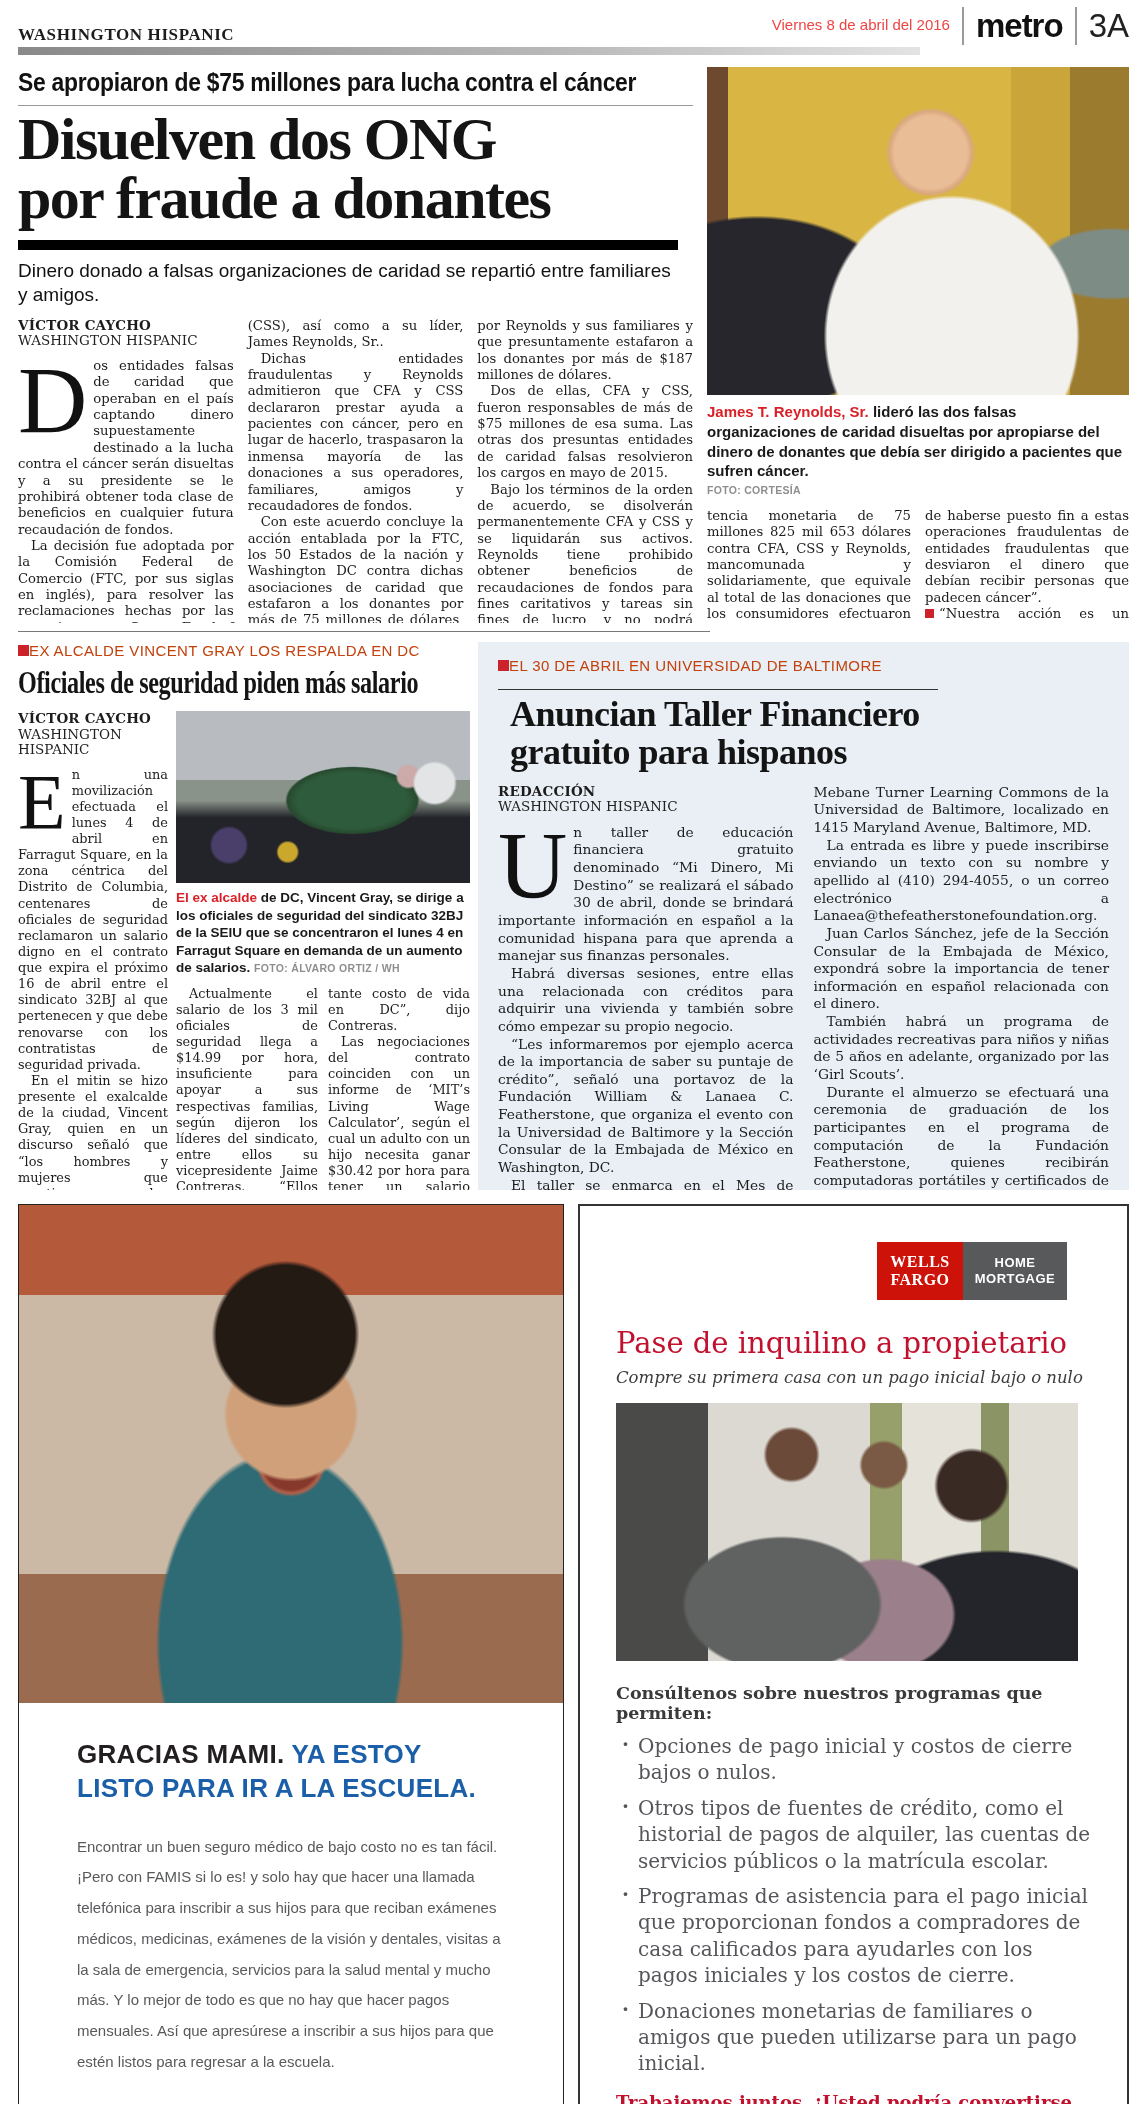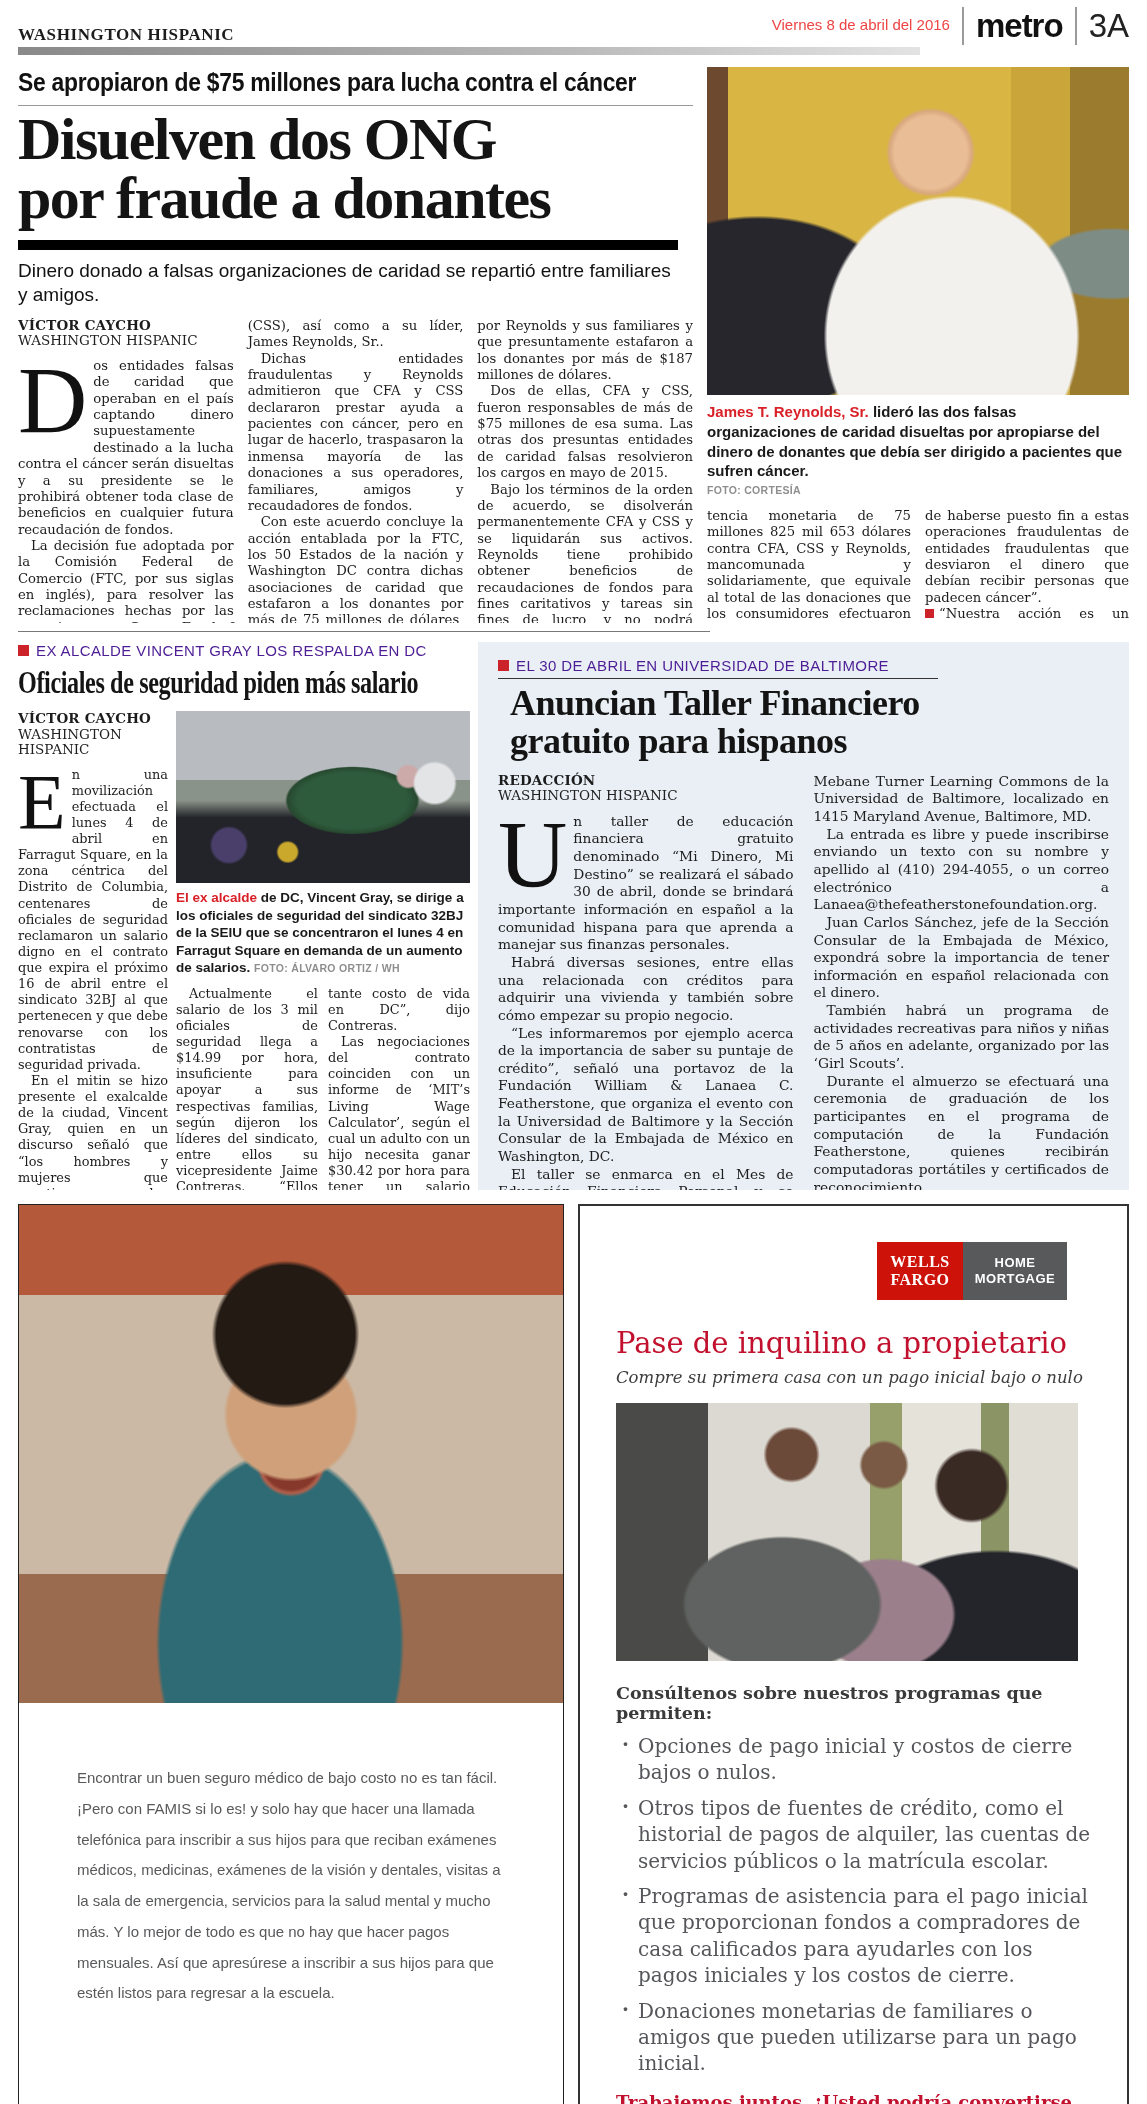--- a/index.html
+++ b/index.html
@@ -52,43 +52,43 @@
       linear-gradient(90deg,#6d4a2f 0 5%, #d9b544 5% 72%, #caa53a 72% 86%, #9b7b2e 86% 100%); }
   .cap1 { font-size:15px; line-height:1.32; font-weight:bold; margin-top:7px; color:#1a1a1a; }
   .cap-lead { color:#d92027; }
   .a1r-cols { display:flex; gap:14px; margin-top:10px; }
   .a1r-cols .col { flex:1; font-size:13.2px; line-height:1.24; }
   .rule-left { width:692px; border-top:1.5px solid #777; margin:8px 0 10px; }
 
   
   .row2 { display:flex; gap:8px; height:548px; overflow:hidden; }
   .a2 { width:452px; }
-  .kicker-sm { display:flex; align-items:center; gap:7px; font-size:15px; letter-spacing:.4px;
-               color:#4c1d95; margin-bottom:6px; }
+  .kicker-sm { display:flex; align-items:center; font-size:15px; letter-spacing:.4px;
+               color:#c2410c; margin-bottom:6px; }
   .ksq { width:11px; height:11px; background:#cc2229; flex:0 0 auto; }
   .headline2 { font-family:"Liberation Serif", serif; font-weight:bold; font-size:31px;
                letter-spacing:-.5px; transform:scaleX(.78); transform-origin:left;
                white-space:nowrap; margin:2px 0 10px; color:#141414; }
   .a2-body { display:flex; gap:8px; }
   .a2-c1 { width:150px; font-size:12.9px; line-height:1.25; }
   .dc2 { font-size:78px; line-height:66px; }
   .a2-right { width:294px; }
   .photo-rally { height:172px; background:
       radial-gradient(circle at 88% 42%, #e3e4e6 0 7%, transparent 8%),
       radial-gradient(circle at 79% 38%, #caa 0 4%, transparent 5%),
       radial-gradient(ellipse at 60% 52%, #2e5b3c 0 22%, #27492f 26%, transparent 27%),
       radial-gradient(circle at 18% 78%, #4a3f6b 0 6%, transparent 7%),
       radial-gradient(circle at 38% 82%, #caa82c 0 4%, transparent 5%),
       linear-gradient(#b8bcc1 0 40%, #8a9389 40% 52%, #23242a 62% 100%); }
   .cap2 { font-size:13.5px; line-height:1.3; font-weight:bold; margin-top:6px; color:#1a1a1a; }
   .a2-sub { display:flex; gap:10px; margin-top:9px; }
   .a2-sub .col { flex:1; font-size:12.9px; line-height:1.25; }
 
   .a3 { width:651px; background:#e9eff5; padding:15px 20px 10px; height:548px; overflow:hidden; }
-  .a3 .kicker-sm { border-bottom:1.5px solid #333; padding-bottom:4px; width:440px; }
+  .a3 .kicker-sm { border-bottom:1.5px solid #333; padding-bottom:15px; width:440px; }
   .headline3 { font-family:"Liberation Serif", serif; font-weight:bold; font-size:36px;
                line-height:1.05; letter-spacing:-.5px; margin:6px 12px 12px; color:#141414; }
   .a3-cols { display:flex; gap:20px; }
   .a3-cols .col { flex:1; font-size:13.8px; line-height:1.28; }
   .dc3 { font-size:96px; line-height:80px; }
 
   
   .ads { display:flex; gap:14px; margin-top:14px; }
   .famis { width:546px; height:938px; border:1.5px solid #222; overflow:hidden; background:#fff; }
   .photo-child { height:498px; background:
@@ -271,20 +271,23 @@
         </div>
       </div>
     </article>
   </section>
 
   <section class="ads">
 
     <div class="famis">
       <div class="photo-child"></div>
       <div class="famis-content">
+        <div class="famis-h">
+          <span class="hb">GRACIAS MAMI.</span><span class="hblue"> YA ESTOY LISTO PARA IR A LA ESCUELA.</span>
+        </div>
         <div class="famis-body">Encontrar un buen seguro médico de bajo costo no es tan fácil. ¡Pero con FAMIS si lo es! y solo hay que hacer una llamada telefónica para inscribir a sus hijos para que reciban exámenes médicos, medicinas, exámenes de la visión y dentales, visitas a la sala de emergencia, servicios para la salud mental y mucho más. Y lo mejor de todo es que no hay que hacer pagos mensuales. Así que apresúrese a inscribir a sus hijos para que estén listos para regresar a la escuela.</div>
         <div class="famis-call">
           
         </div>
 
       </div>
     </div>
 
     <div class="wells">
       <div class="wf-logo">

